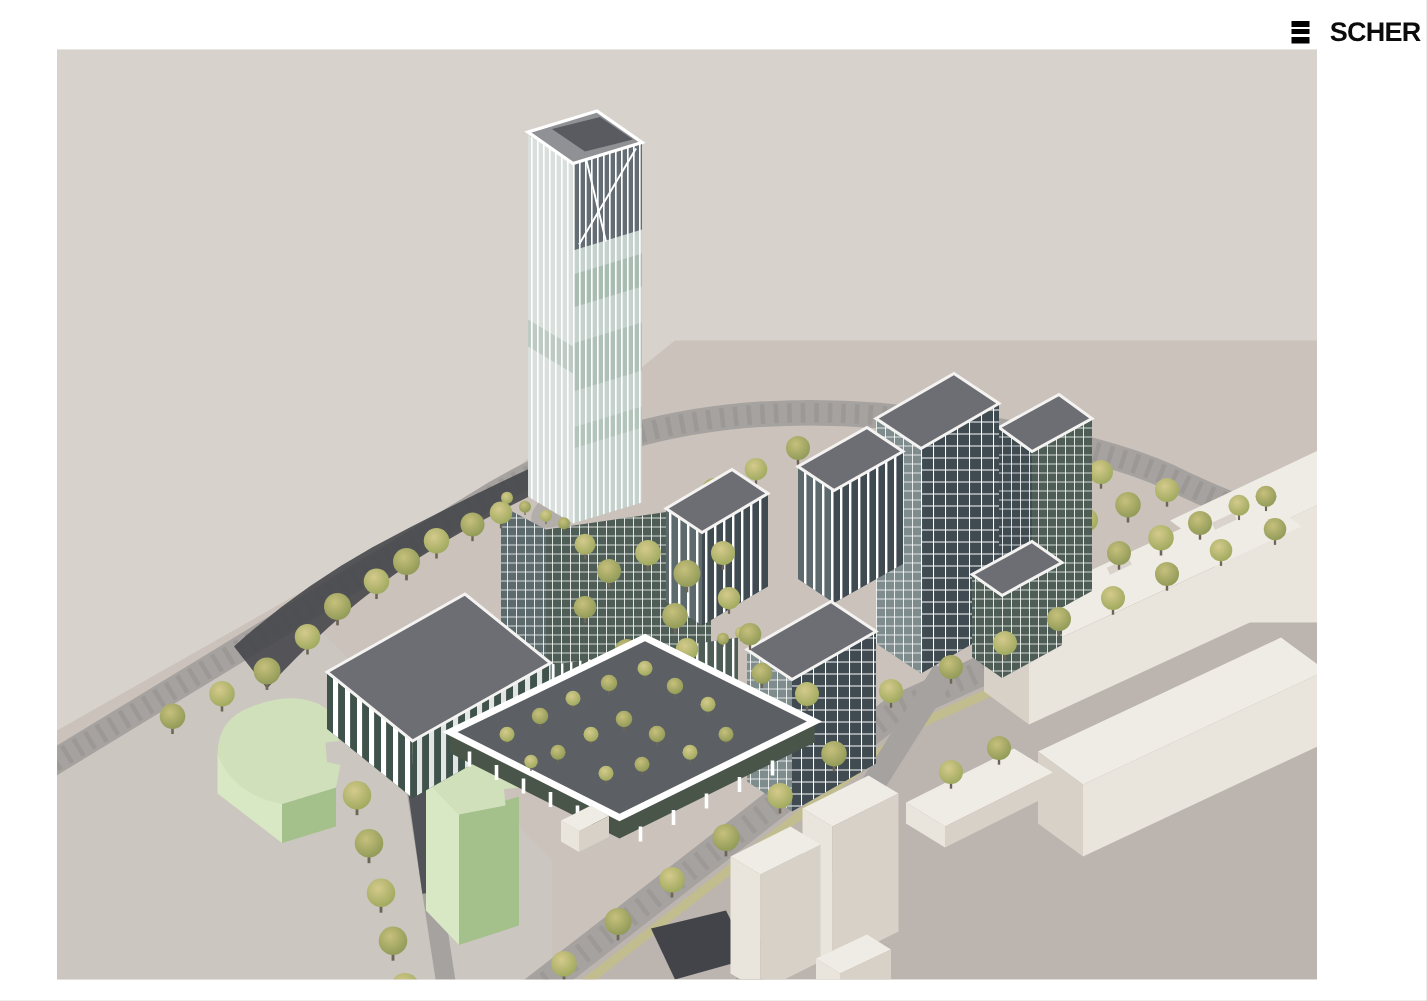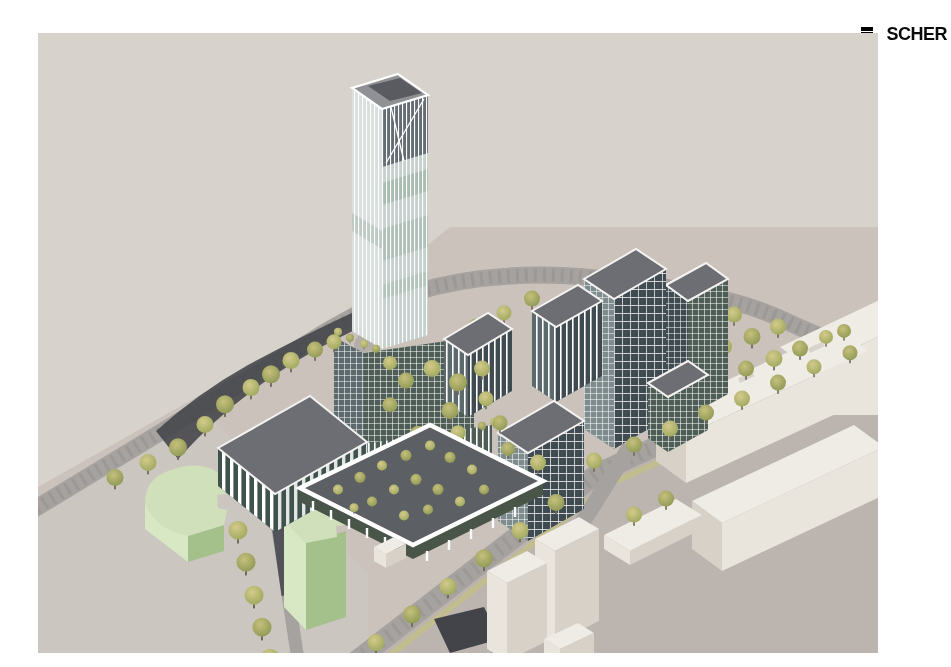--- a/index.html
+++ b/index.html
@@ -1,18 +1,18 @@
 <!DOCTYPE html>
 <html style="--sky: #d7d2cb; --ground: #cac2bb; --foreground: #bcb4af; --plaza: #cbc6c0; --road: #a6a29f; --roadTex: #8f8c89; --grassStrip: #c2bd8e; --asphalt: #434449; --roofDark: #6c6e73; --glassDark: #3f4a51; --glassMid: #5c6a6e; --glassGreen: #4e5e57; --glassLight: #7e8c8d; --pavGlass: #3f524b; --whiteTop: #efece6; --whiteLight: #e9e4dc; --whiteShade: #d7d1c8; --greenTop: #cfe0ba; --greenLight: #d8e7c4; --greenShade: #a4c08b; --gardenFloor: #5c5f63; --pergola: #4a5549; --towerLight: #d9dfdc; --towerGlass: #c5d1cc; --towerBand: #9db3a7; --towerCrown: #59616a; --treeOlive: #8b9653; --treeYellow: #9aa659; --trunk: #6e6557; --logo: #0b0b0b;"><head>
 <meta charset="utf-8">
 <style>
   html,body{margin:0;padding:0;}
   body{width:951px;height:667px;background:#ffffff;font-family:"Liberation Sans",sans-serif;overflow:hidden;}
   .frame{position:relative;width:951px;height:667px;background:#ffffff;}
-  .logo{position:absolute;top:24px;right:4px;display:flex;align-items:center;gap:12px;
+  .logo{position:absolute;top:11px;right:4px;display:flex;align-items:center;gap:12px;
         font-weight:800;font-size:18px;letter-spacing:-0.5px;color:var(--logo,#0b0b0b);}
   .logo-block{display:inline-block;width:12px;height:15px;margin-right:1px;
         background:linear-gradient(#000 0 4px,#fff 4px 5.5px,#000 5.5px 9px,#fff 9px 10.5px,#000 10.5px 100%);}
   .render{position:absolute;left:38px;top:33px;width:840px;height:620px;background:var(--sky,#d7d2cb);overflow:hidden;}
   svg{display:block;}
   
   .f-sky{fill:var(--sky)} .f-ground{fill:var(--ground)} .f-fg{fill:var(--foreground)} .f-plaza{fill:var(--plaza)}
   .s-road{stroke:var(--road);fill:none} .s-roadtex{stroke:var(--roadTex);fill:none}
   .s-grass{stroke:var(--grassStrip);fill:none}
   .f-asphalt{fill:var(--asphalt)}

